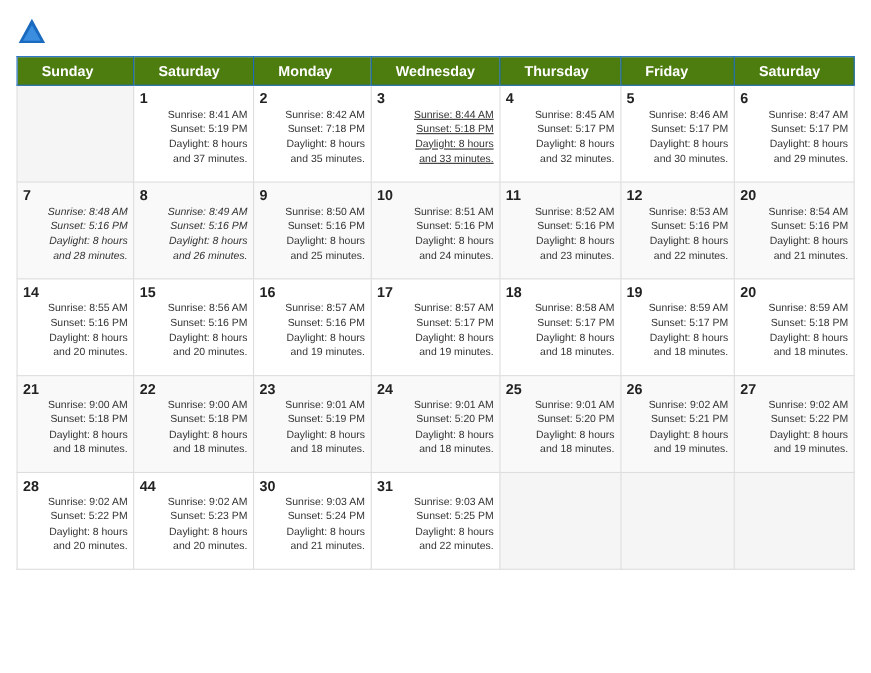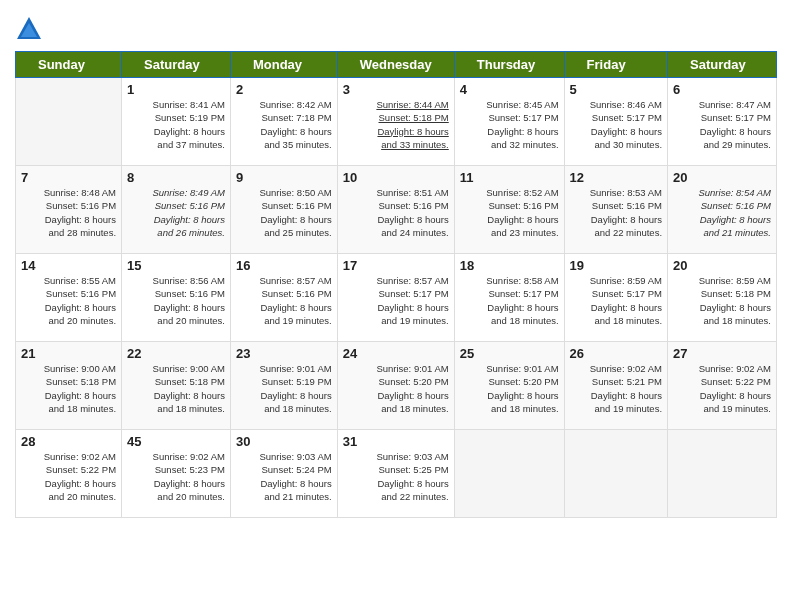--- a/index.html
+++ b/index.html
@@ -167,21 +167,21 @@
             <div class="day-number">6</div>
             <div class="day-info" style="white-space: pre-line;">Sunrise: 8:47 AM
 Sunset: 5:17 PM
 Daylight: 8 hours
 and 29 minutes.</div>
           </td>
         </tr>
         <tr>
           <td>
             <div class="day-number">7</div>
-            <div class="day-info" style="white-space: pre-line;">Sunrise: 8:48 AM
+            <div class="day-info" style="white-space: pre-line; font-style: italic;">Sunrise: 8:48 AM
 Sunset: 5:16 PM
 Daylight: 8 hours
 and 28 minutes.</div>
           </td>
           <td>
             <div class="day-number">8</div>
             <div class="day-info" style="white-space: pre-line; font-style: italic;">Sunrise: 8:49 AM
 Sunset: 5:16 PM
 Daylight: 8 hours
 and 26 minutes.</div>
@@ -209,21 +209,21 @@
           </td>
           <td>
             <div class="day-number">12</div>
             <div class="day-info" style="white-space: pre-line;">Sunrise: 8:53 AM
 Sunset: 5:16 PM
 Daylight: 8 hours
 and 22 minutes.</div>
           </td>
           <td>
             <div class="day-number">20</div>
-            <div class="day-info" style="white-space: pre-line; font-style: italic;">Sunrise: 8:54 AM
+            <div class="day-info" style="white-space: pre-line;">Sunrise: 8:54 AM
 Sunset: 5:16 PM
 Daylight: 8 hours
 and 21 minutes.</div>
           </td>
         </tr>
         <tr>
           <td>
             <div class="day-number">14</div>
             <div class="day-info" style="white-space: pre-line;">Sunrise: 8:55 AM
 Sunset: 5:16 PM
@@ -326,21 +326,21 @@
         </tr>
         <tr>
           <td>
             <div class="day-number">28</div>
             <div class="day-info" style="white-space: pre-line;">Sunrise: 9:02 AM
 Sunset: 5:22 PM
 Daylight: 8 hours
 and 20 minutes.</div>
           </td>
           <td>
-            <div class="day-number">45</div>
+            <div class="day-number">44</div>
             <div class="day-info" style="white-space: pre-line;">Sunrise: 9:02 AM
 Sunset: 5:23 PM
 Daylight: 8 hours
 and 20 minutes.</div>
           </td>
           <td>
             <div class="day-number">30</div>
             <div class="day-info" style="white-space: pre-line;">Sunrise: 9:03 AM
 Sunset: 5:24 PM
 Daylight: 8 hours

